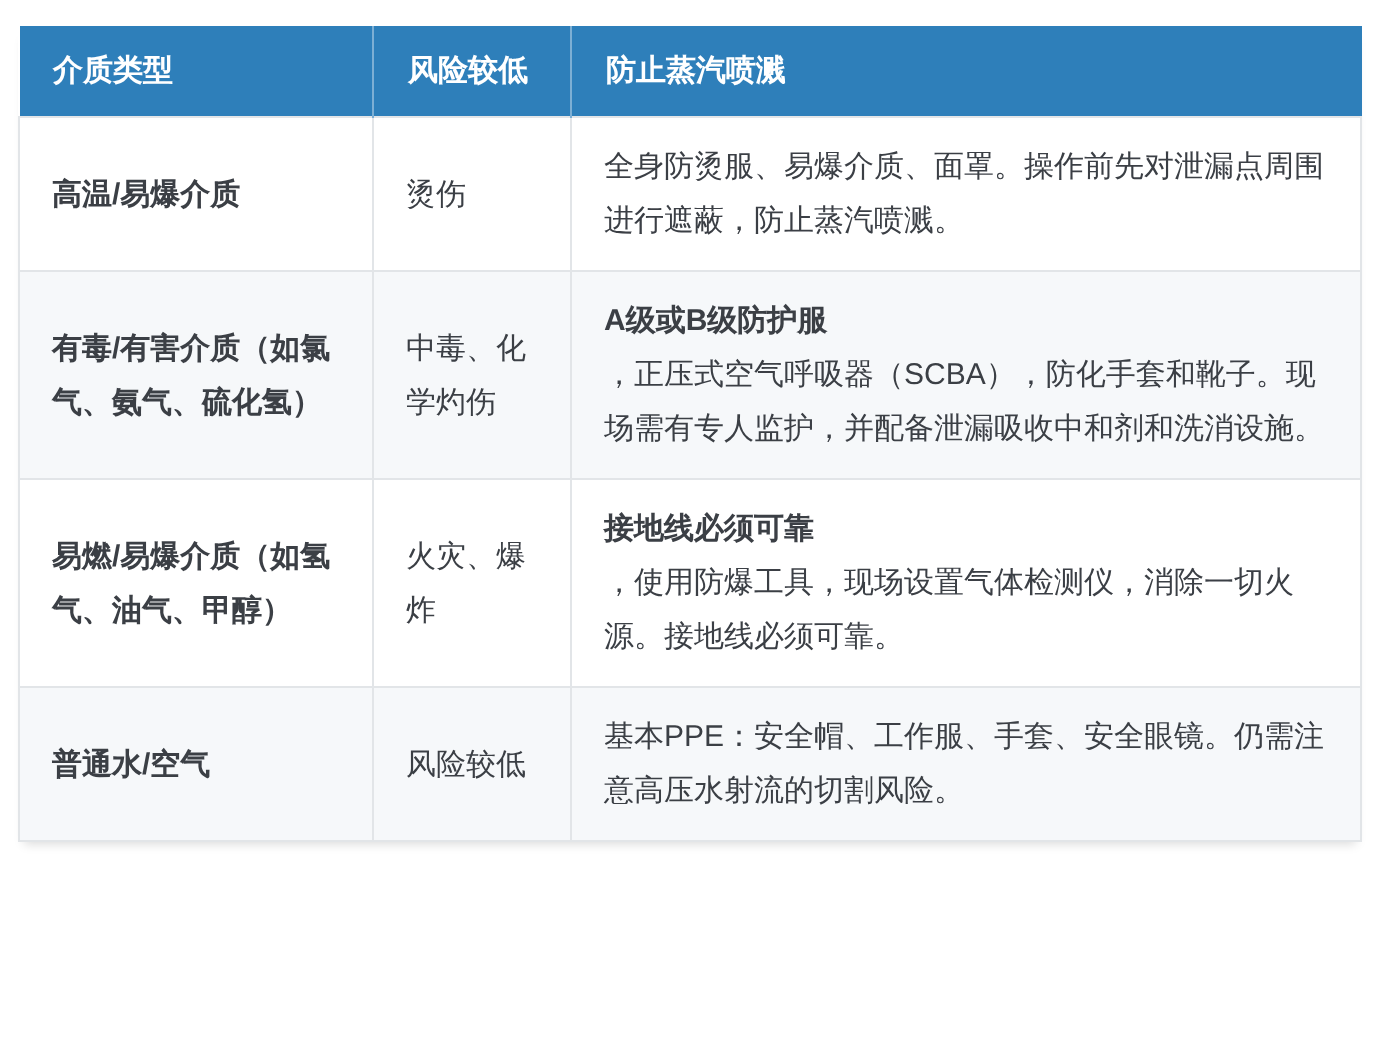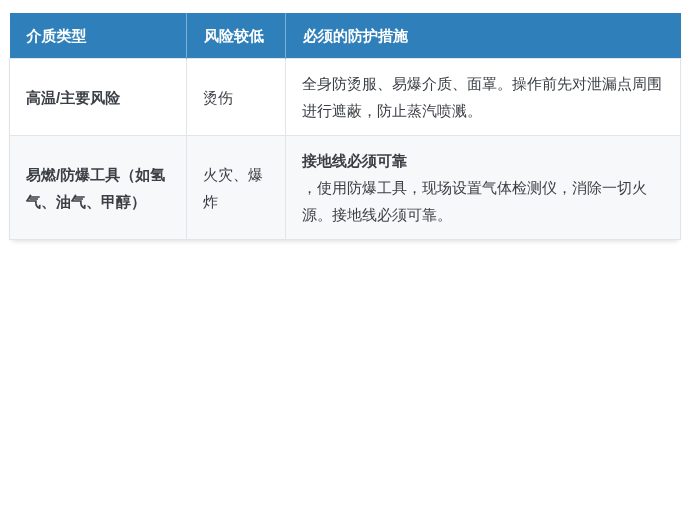--- a/index.html
+++ b/index.html
@@ -68,33 +68,43 @@
   <table class="safety-table">
     <colgroup>
       <col class="c-medium">
       <col class="c-risk">
       <col class="c-measures">
     </colgroup>
     <thead>
       <tr>
         <th>介质类型</th>
         <th>风险较低</th>
-        <th>必须的防护措施</th>
+        <th>防止蒸汽喷溅</th>
       </tr>
     </thead>
     <tbody>
   <tr>
-    <td class="cell-medium">高温/主要风险</td>
+    <td class="cell-medium">高温/易爆介质</td>
     <td class="cell-risk">烫伤</td>
     <td class="cell-measures"><span>全身防烫服、易爆介质、面罩。操作前先对泄漏点周围进行遮蔽，防止蒸汽喷溅。</span></td>
   </tr>
 
+  <tr>
+    <td class="cell-medium">有毒/有害介质（如氯气、氨气、硫化氢）</td>
+    <td class="cell-risk">中毒、化学灼伤</td>
+    <td class="cell-measures"><strong class="lead">A级或B级防护服</strong><span>，正压式空气呼吸器（SCBA），防化手套和靴子。现场需有专人监护，并配备泄漏吸收中和剂和洗消设施。</span></td>
+  </tr>
 
   <tr>
-    <td class="cell-medium">易燃/防爆工具（如氢气、油气、甲醇）</td>
+    <td class="cell-medium">易燃/易爆介质（如氢气、油气、甲醇）</td>
     <td class="cell-risk">火灾、爆炸</td>
     <td class="cell-measures"><strong class="lead">接地线必须可靠</strong><span>，使用</span><strong>防爆工具</strong><span>，现场设置气体检测仪，消除一切火源。接地线必须可靠。</span></td>
   </tr>
 
 
+  <tr>
+    <td class="cell-medium">普通水/空气</td>
+    <td class="cell-risk">风险较低</td>
+    <td class="cell-measures"><span>基本PPE：安全帽、工作服、手套、安全眼镜。仍需注意高压水射流的切割风险。</span></td>
+  </tr>
 </tbody>
   </table>
 </div>
 
 </body></html>

